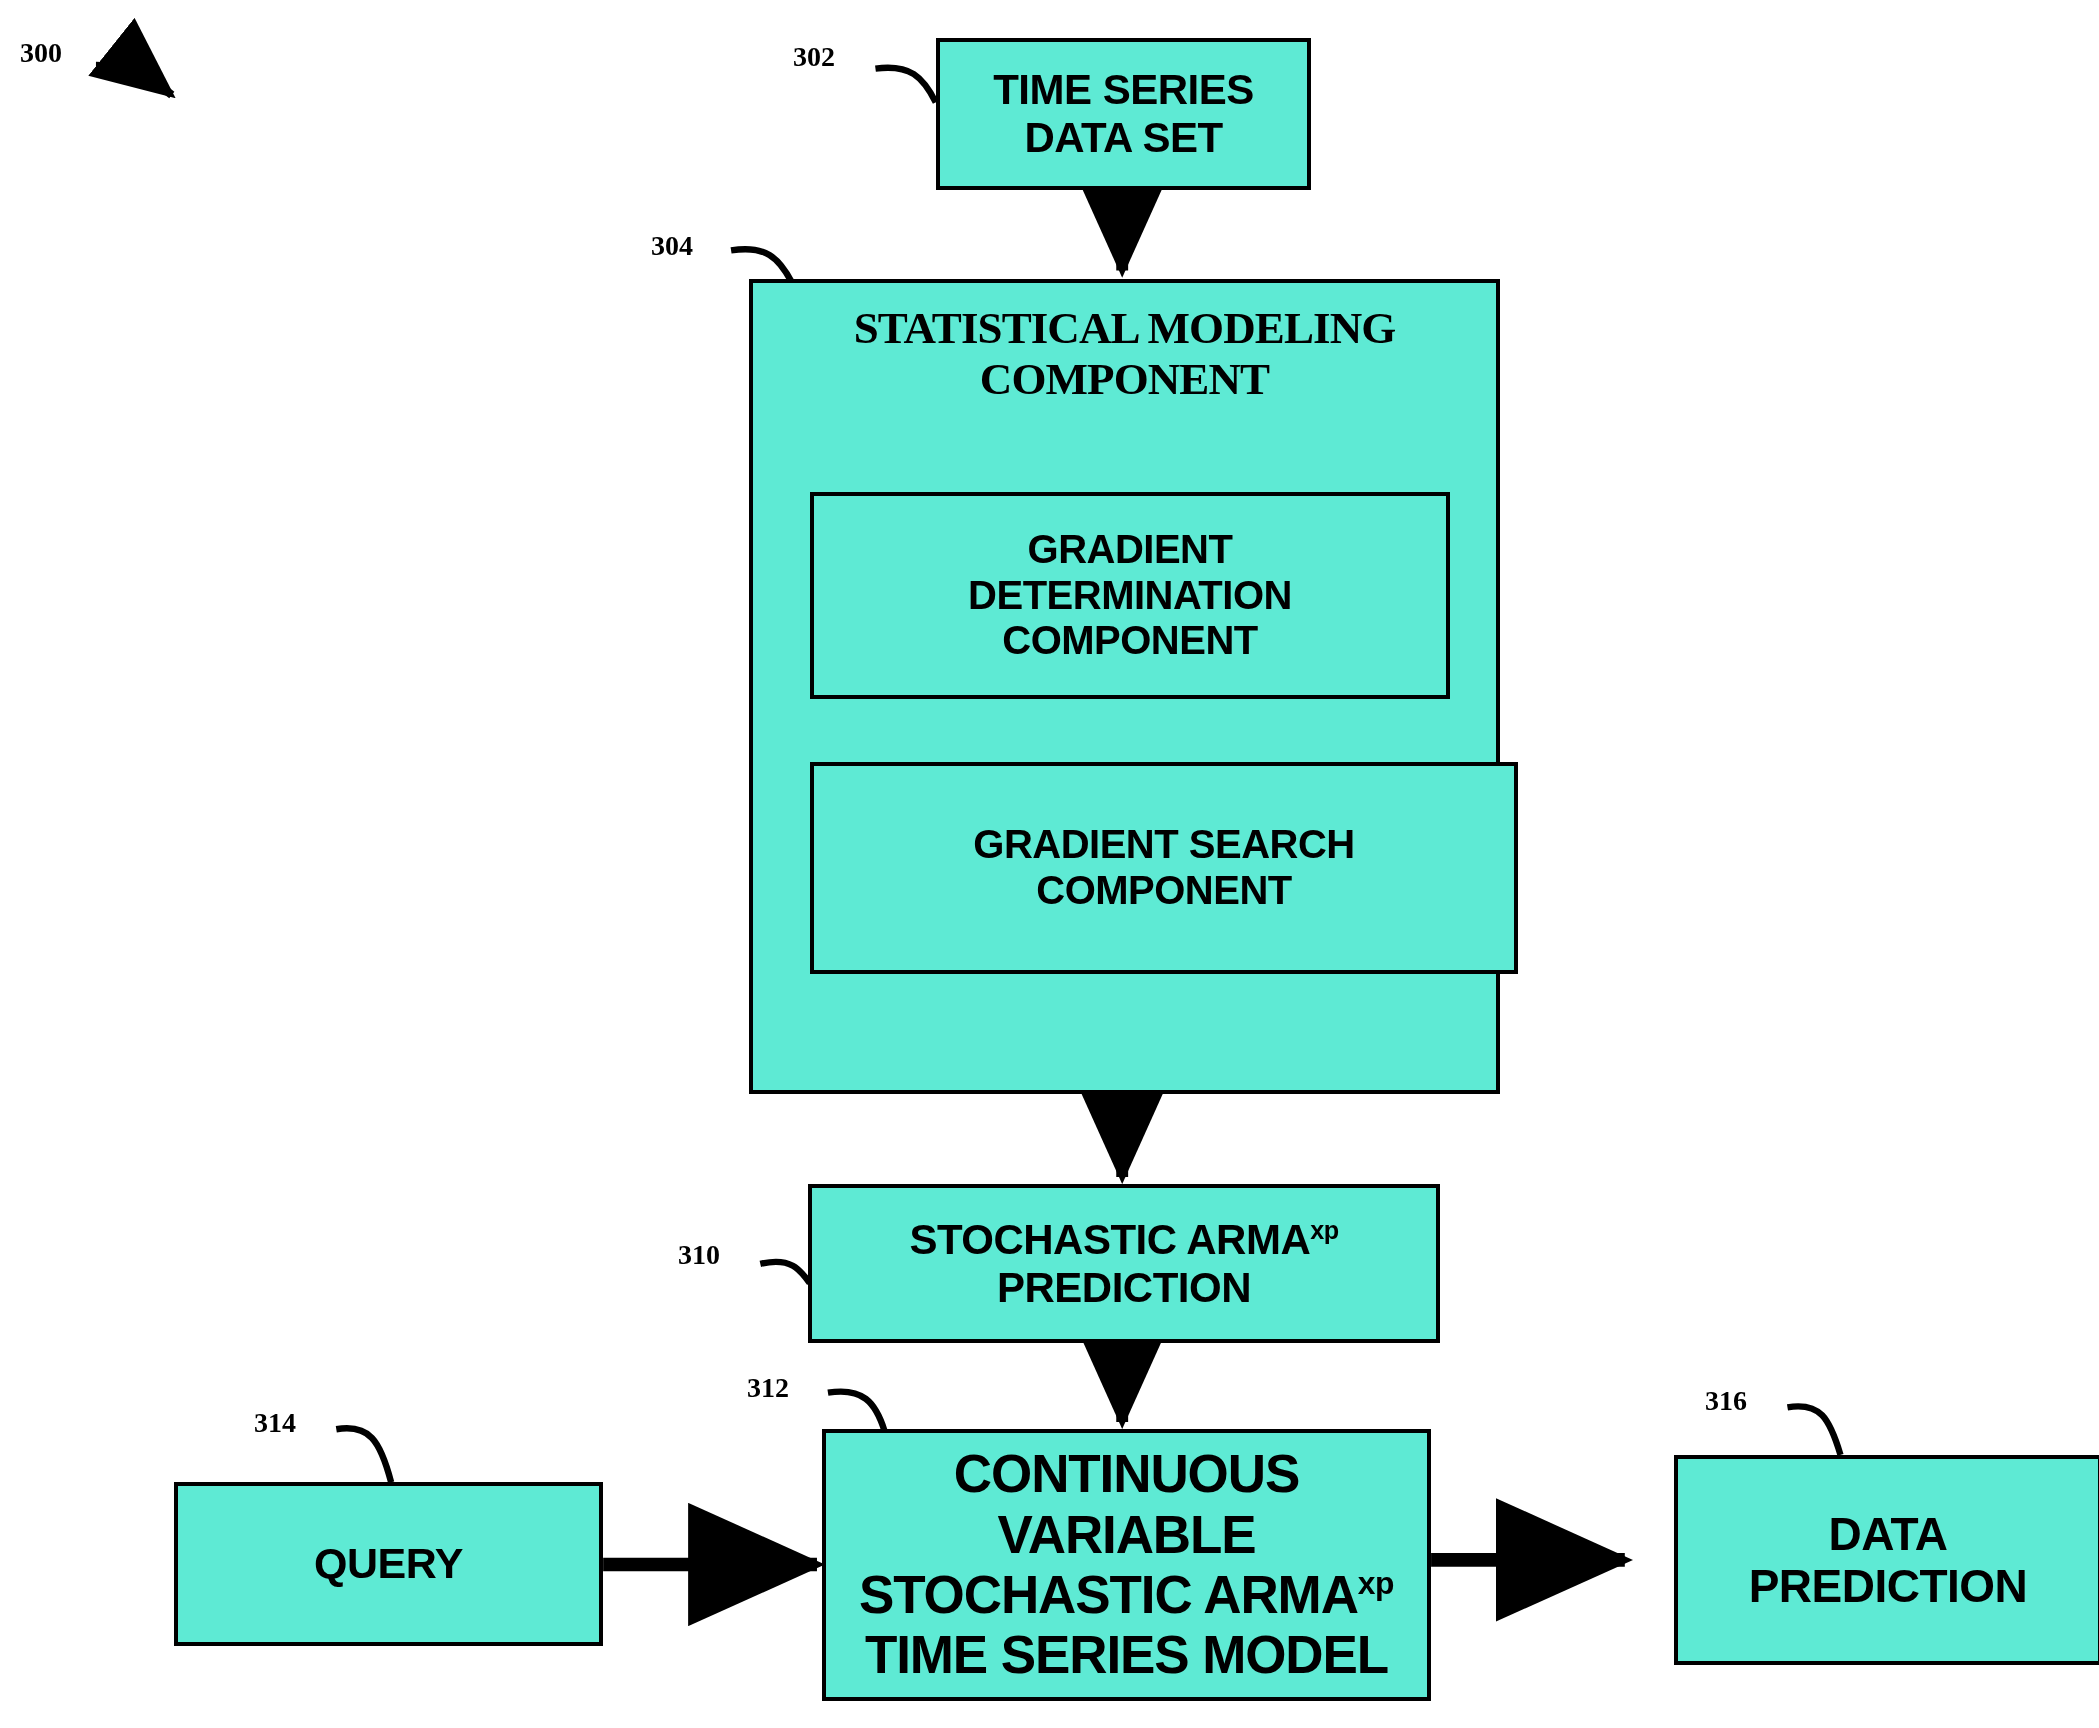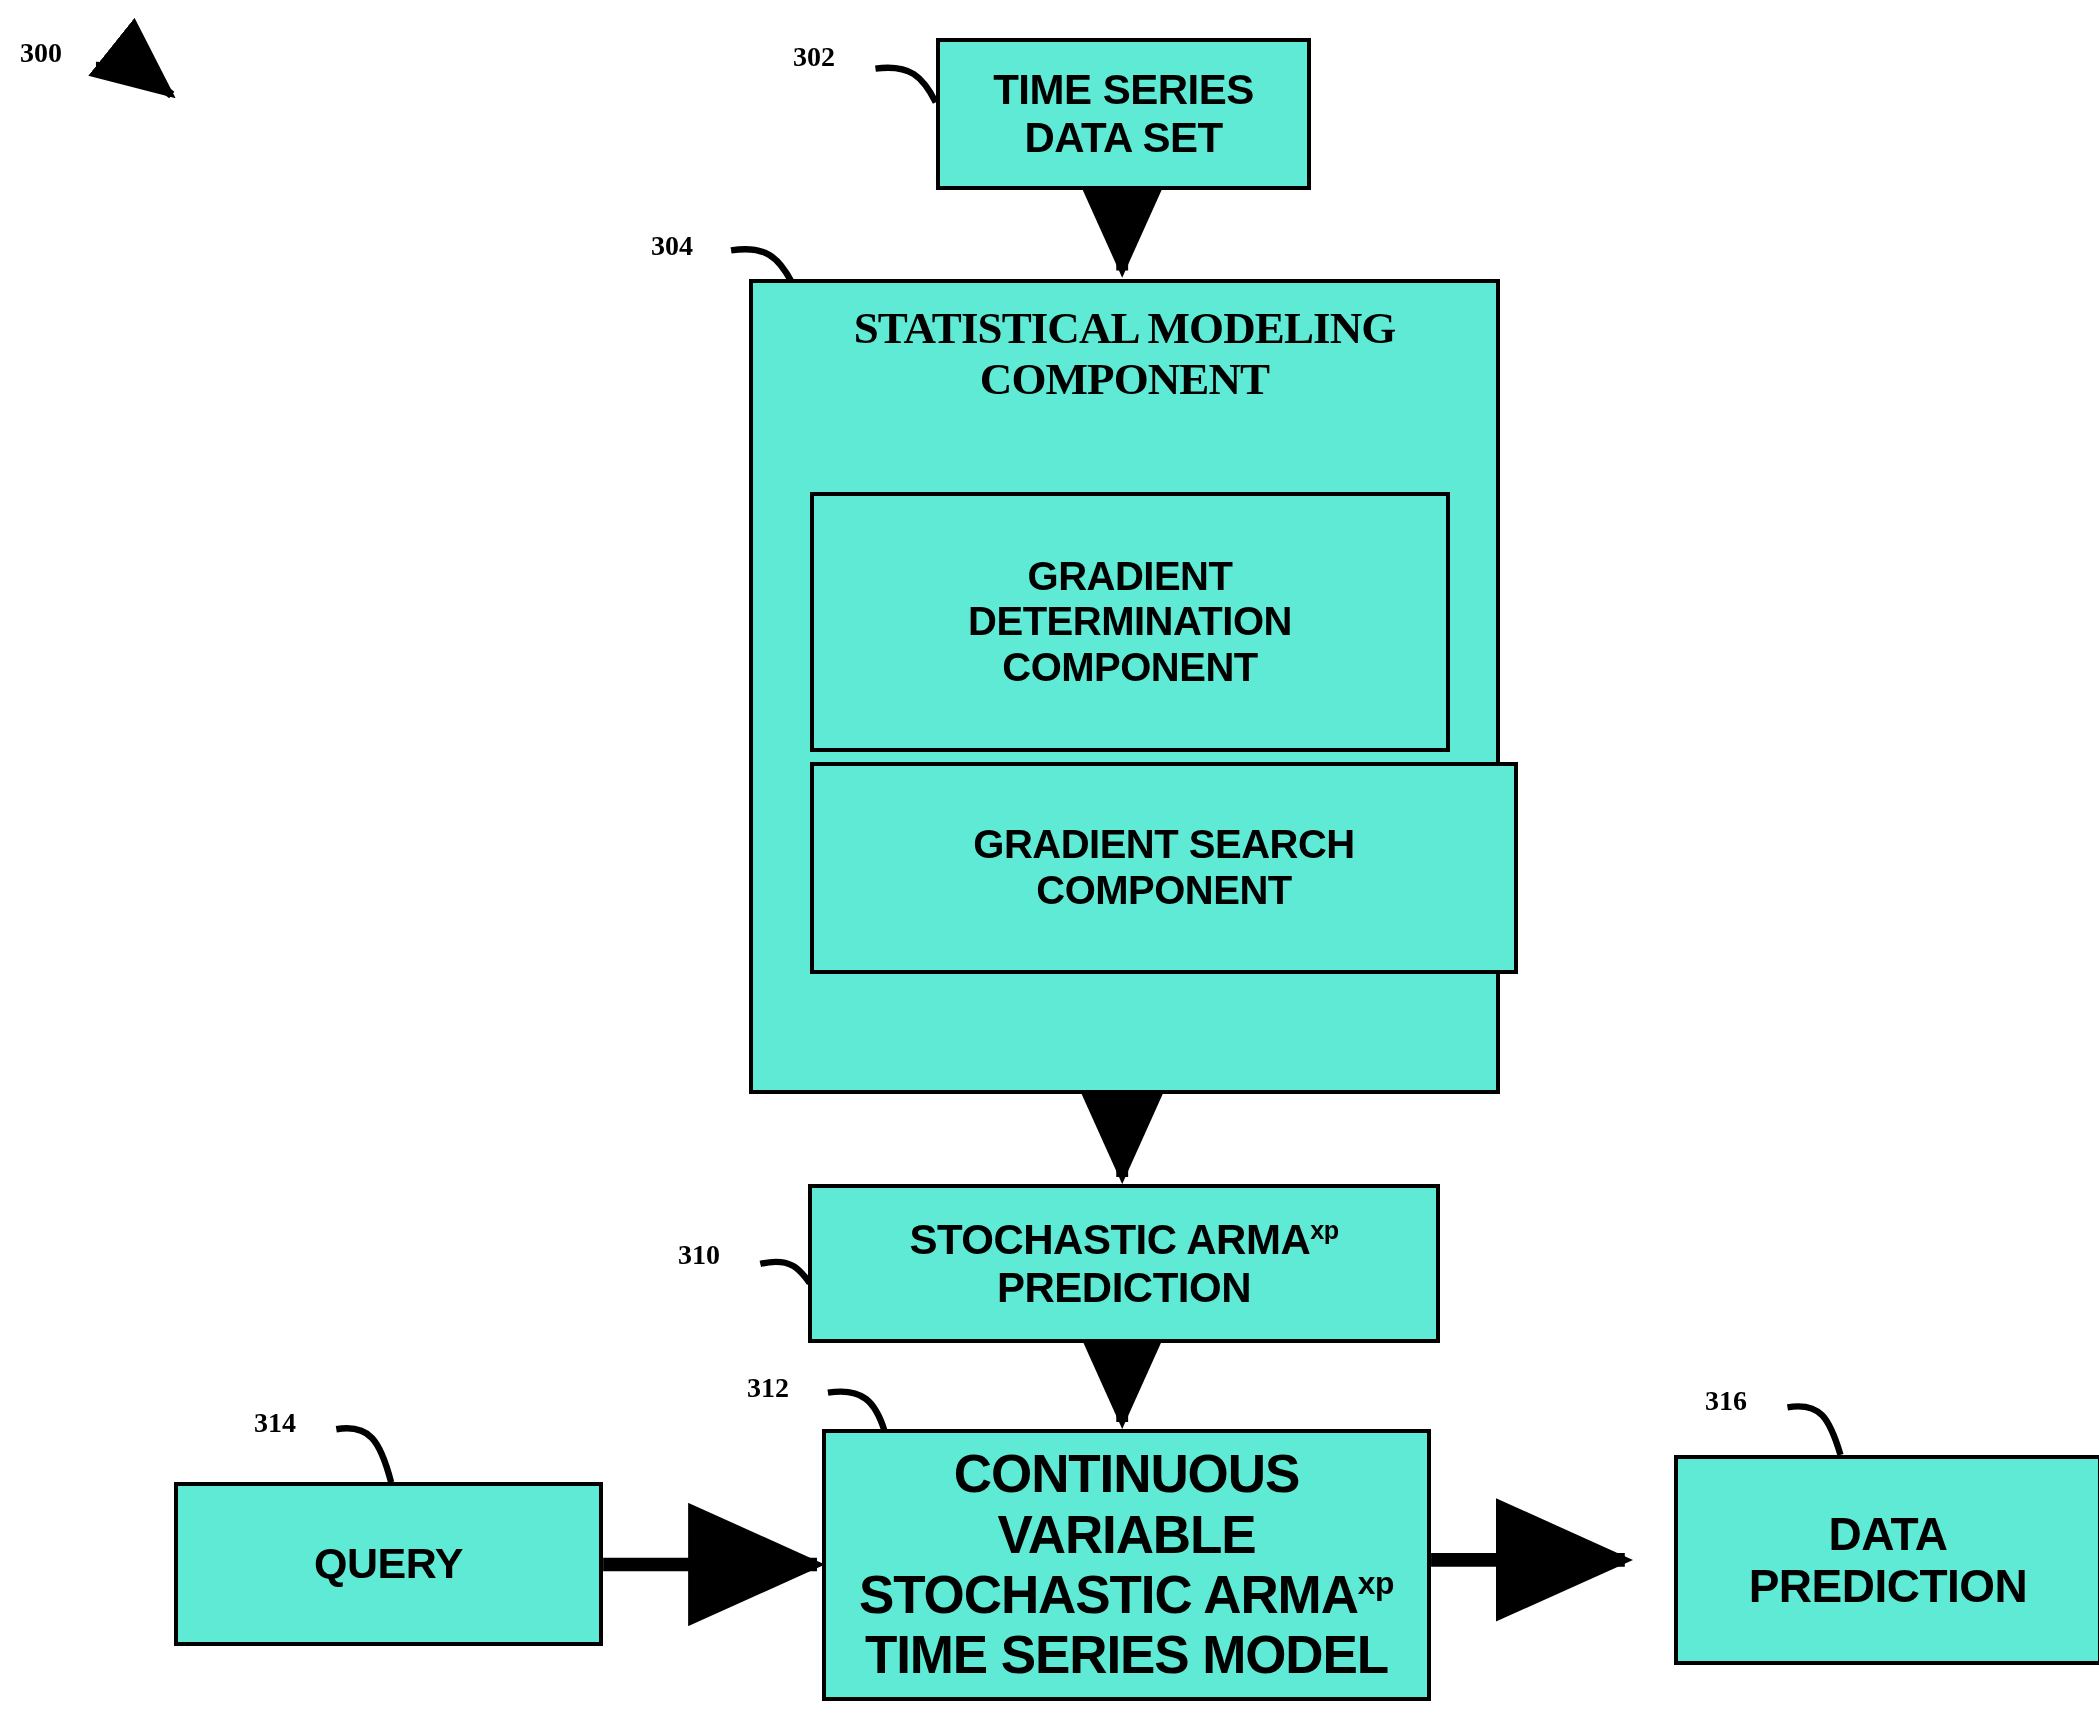--- a/index.html
+++ b/index.html
@@ -60,21 +60,21 @@
     width: 2100px;
     height: 1729px;
     pointer-events: none;
   }
 
   
   #box-timeseries   { left:936px; top:38px;   width:375px;  height:152px;  font-size:42px; }
   #box-modeling     { left:749px;  top:279px;  width:751px;  height:815px;
                       justify-content:flex-start; padding-top:20px; font-size:45px;
                       letter-spacing:-0.9px; }
-  #box-graddet      { left:810px;  top:492px;  width:640px;  height:260px;  font-size:40px; }
+  #box-graddet      { left:810px;  top:492px;  width:640px;  height:207px;  font-size:40px; }
   #box-gradsearch   { left:810px;  top:762px;  width:708px;  height:212px;  font-size:40px; }
   #box-armaparams   { left:808px;  top:1184px; width:632px;  height:159px;  font-size:42px; }
   #box-cvmodel      { left:822px;  top:1429px; width:609px;  height:272px;  font-size:53px;
                       letter-spacing:-1.1px; }
   #box-query        { left:174px;  top:1482px; width:429px;  height:164px;  font-size:43px; }
   #box-prediction   { left:1630px; top:1455px; width:428px;  height:210px;  font-size:46px;margin-left:44px; }
 
   
   #ref-300 { left:20px;   top:37px;   }
   #ref-302 { left:793px;  top:41px;   }

